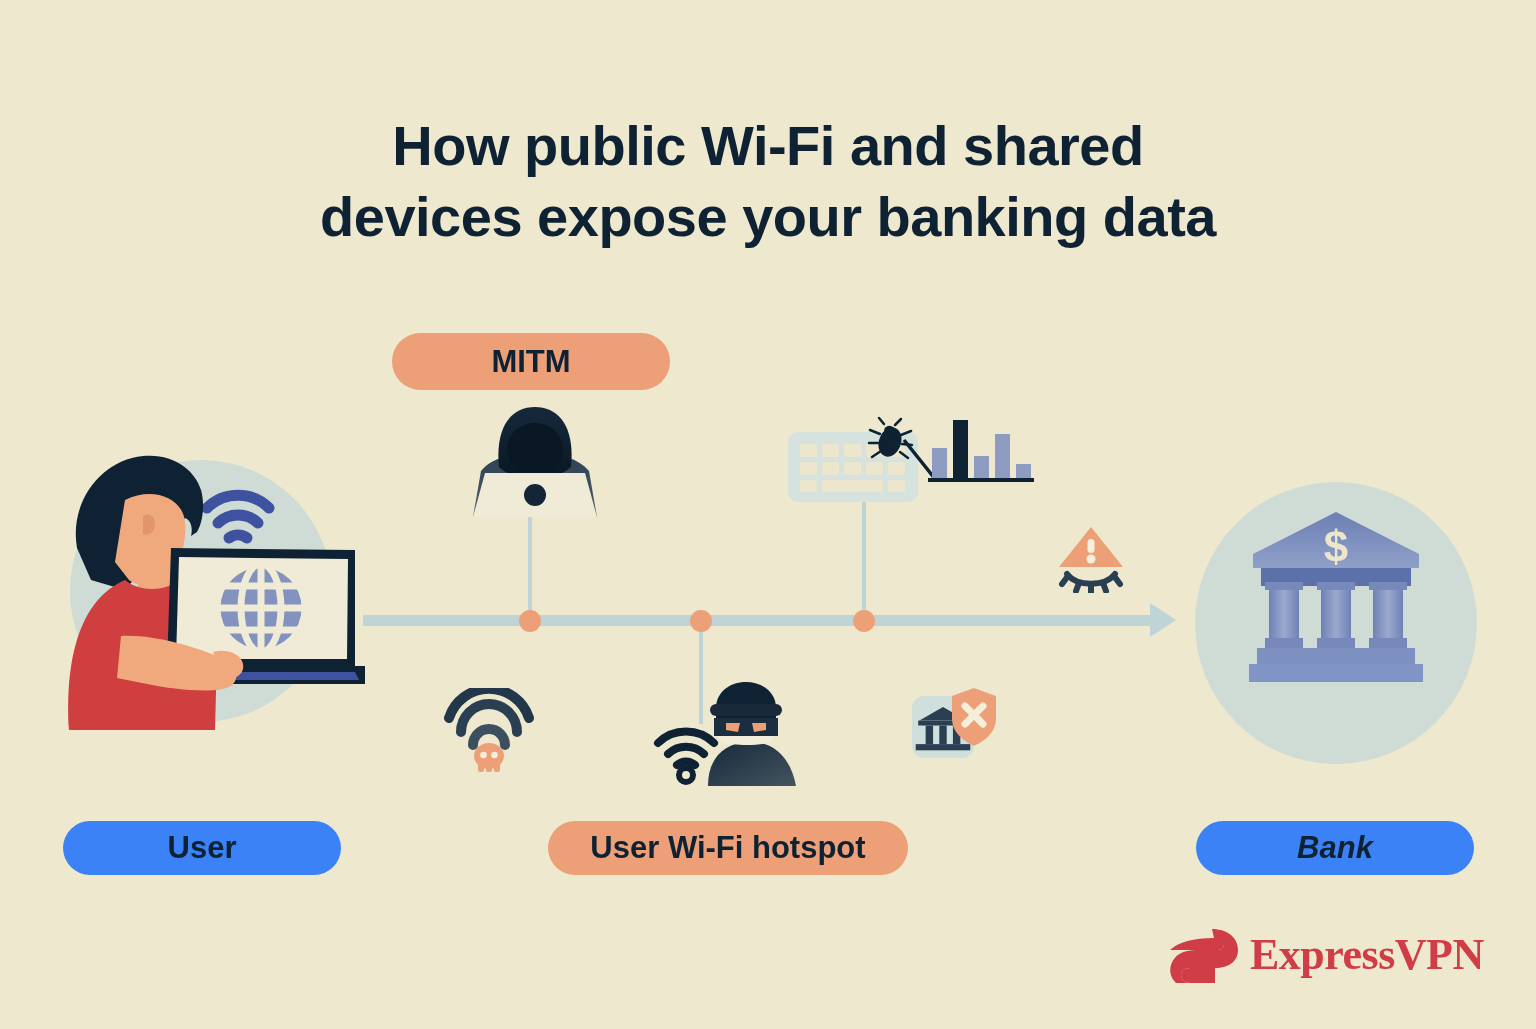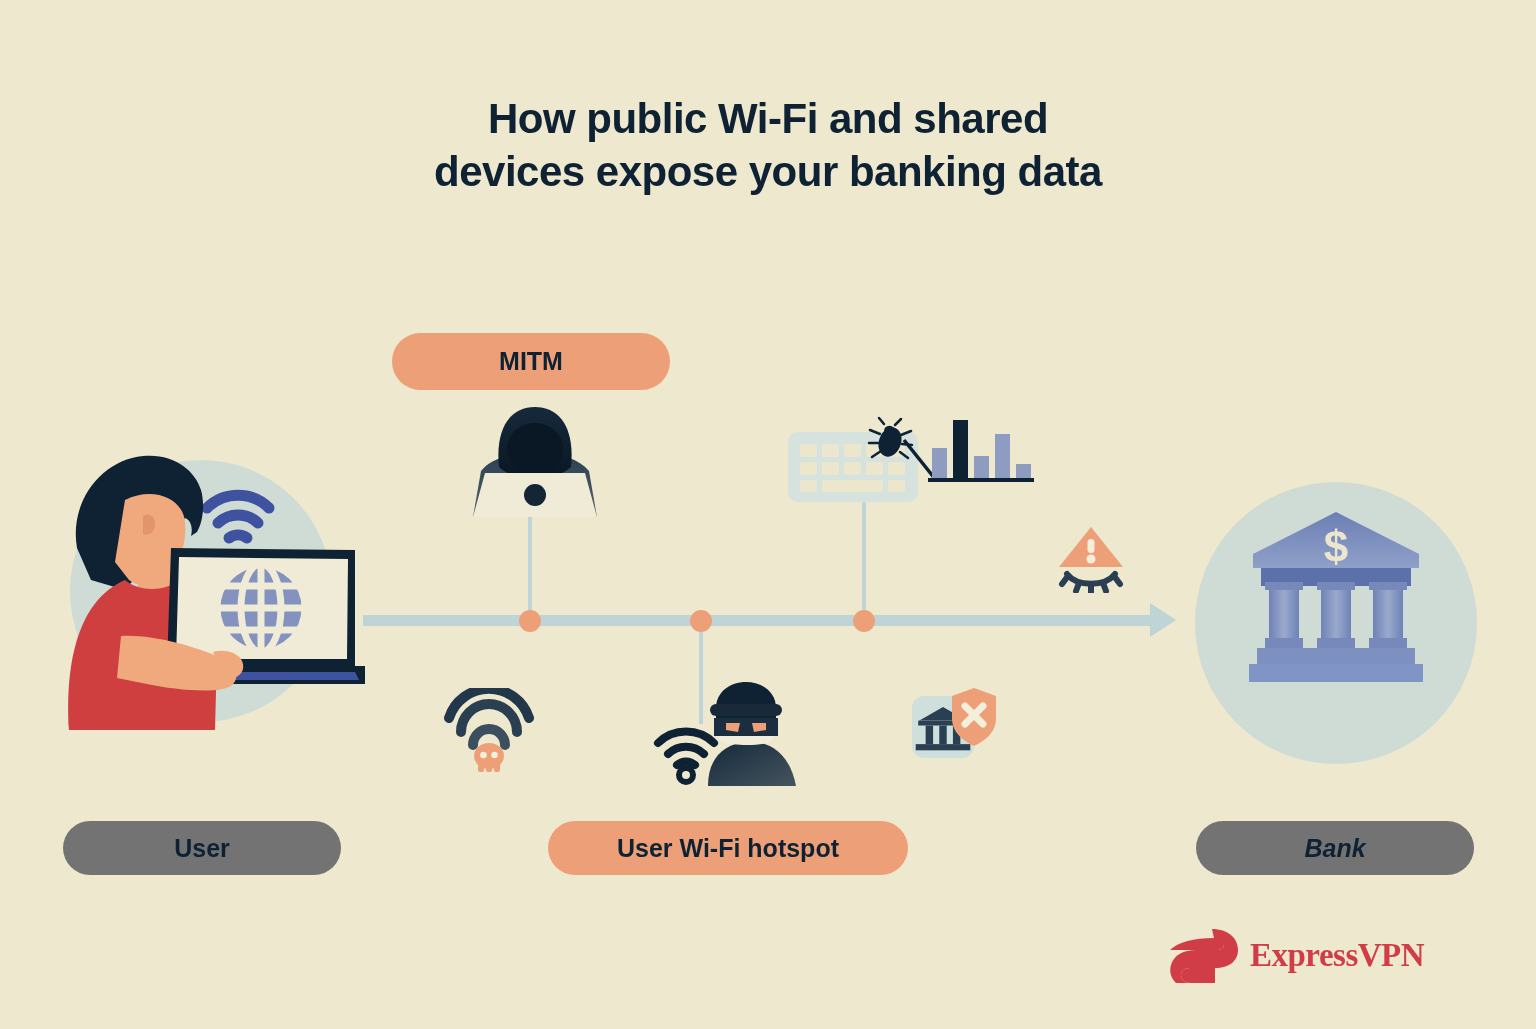--- a/index.html
+++ b/index.html
@@ -8,42 +8,42 @@
     background:#ede8ce;
     font-family:"Liberation Sans", sans-serif;
     position:relative;
     overflow:hidden;
   }
   .stage { position:absolute; inset:0; }
 
   
   .title {
     position:absolute;
-    top:92px; left:0; width:1536px;
+    top:110px; left:0; width:1536px;
     text-align:center;
     color:#0e2233;
-    font-size:42px;
+    font-size:56px;
     font-weight:bold;
     line-height:1.27;
     letter-spacing:-0.5px;
   }
   .title .l2 { display:block; }
 
   
   .pill {
     position:absolute;
     display:flex; align-items:center; justify-content:center;
     border-radius:999px;
     color:#0e2233;
     font-weight:bold;
-    font-size:25px;
+    font-size:31px;
     white-space:nowrap;
   }
   .pill.orange { background:#eda077; }
-  .pill.blue   { background:#737373; }
+  .pill.blue   { background:#3b82f6; }
 
   #pill-mitm      { left:392px;  top:333px; width:278px; height:57px; }
   #pill-keylogger { left:776px;  top:333px; width:274px; height:57px; }
   #pill-user      { left:63px;   top:821px; width:278px; height:54px; }
   #pill-rogue     { left:548px;  top:821px; width:360px; height:54px; }
   #pill-bank      { left:1196px; top:821px; width:278px; height:54px;font-style:italic; }
 
   
   .axis {
     position:absolute;
@@ -96,24 +96,23 @@
   #thief-illustration { position:absolute; left:650px; top:678px; width:155px; height:115px; }
   #skull-wifi-illustration { position:absolute; left:443px; top:688px; width:92px; height:85px; }
   #warning-eye-illustration { position:absolute; left:1055px; top:525px; width:72px; height:68px; }
   #bank-blocked-illustration { position:absolute; left:910px; top:678px; width:88px; height:88px; }
 
   
   #logo { position:absolute; left:1168px; top:927px; width:312px; height:64px; }
   .logo-text {
     position:absolute; left:82px; top:2px;
     font-family:"Liberation Serif", serif;
-    font-size:33px; font-weight:bold;
+    font-size:44px; font-weight:bold;
     color:#d03d46;
     letter-spacing:-0.5px;
-    margin-top:8px;
   }
 </style>
 </head>
 <body>
 
 <div class="stage">
 
   <h1 class="title">
     <span>How public Wi-Fi and shared</span>
     <span class="l2">devices expose your banking data</span>

